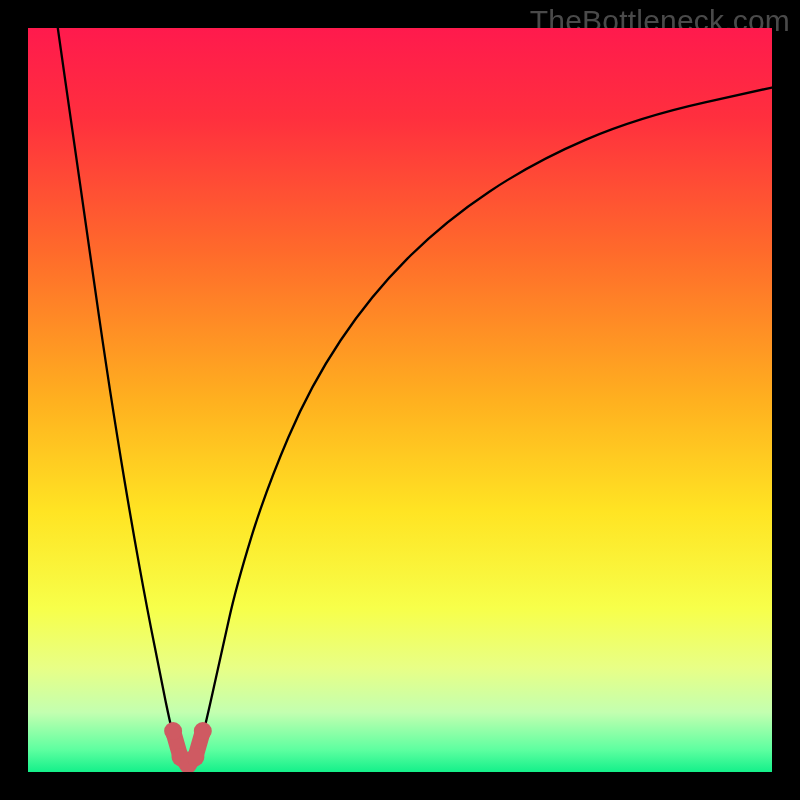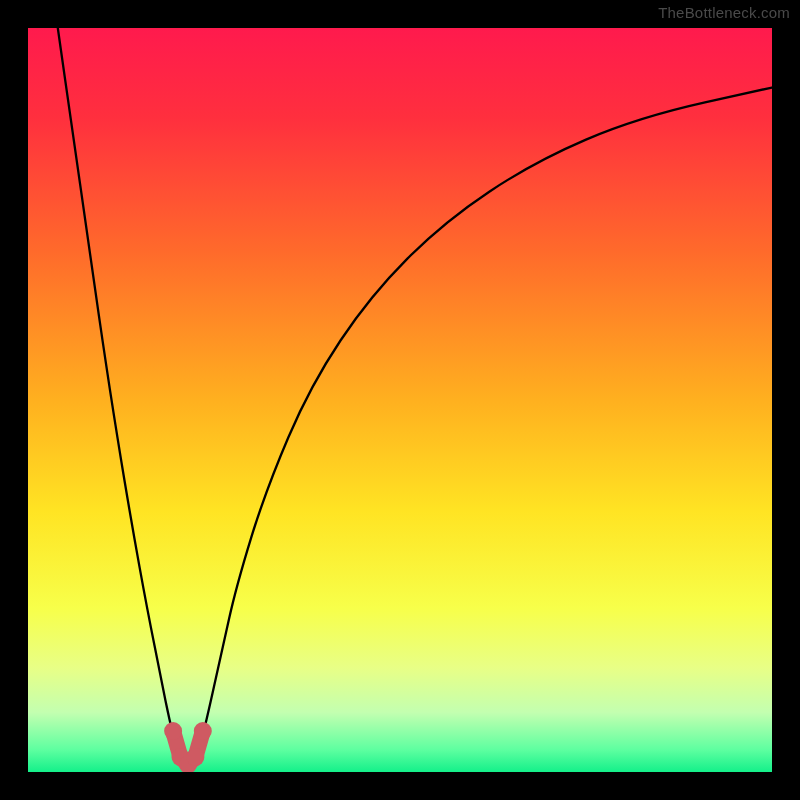--- a/index.html
+++ b/index.html
@@ -24,21 +24,21 @@
     left: 0;
     top: 0;
     width: 744px;
     height: 744px;
   }
   .watermark {
     position: absolute;
     top: 4px;
     right: 10px;
     color: #4a4a4a;
-    font-size: 15px;
+    font-size: 30px;
     font-weight: 500;
     letter-spacing: 0.2px;
   }
   svg { display: block; }
 </style>
 </head>
 <body>
 
 <div class="watermark">TheBottleneck.com</div>
 

